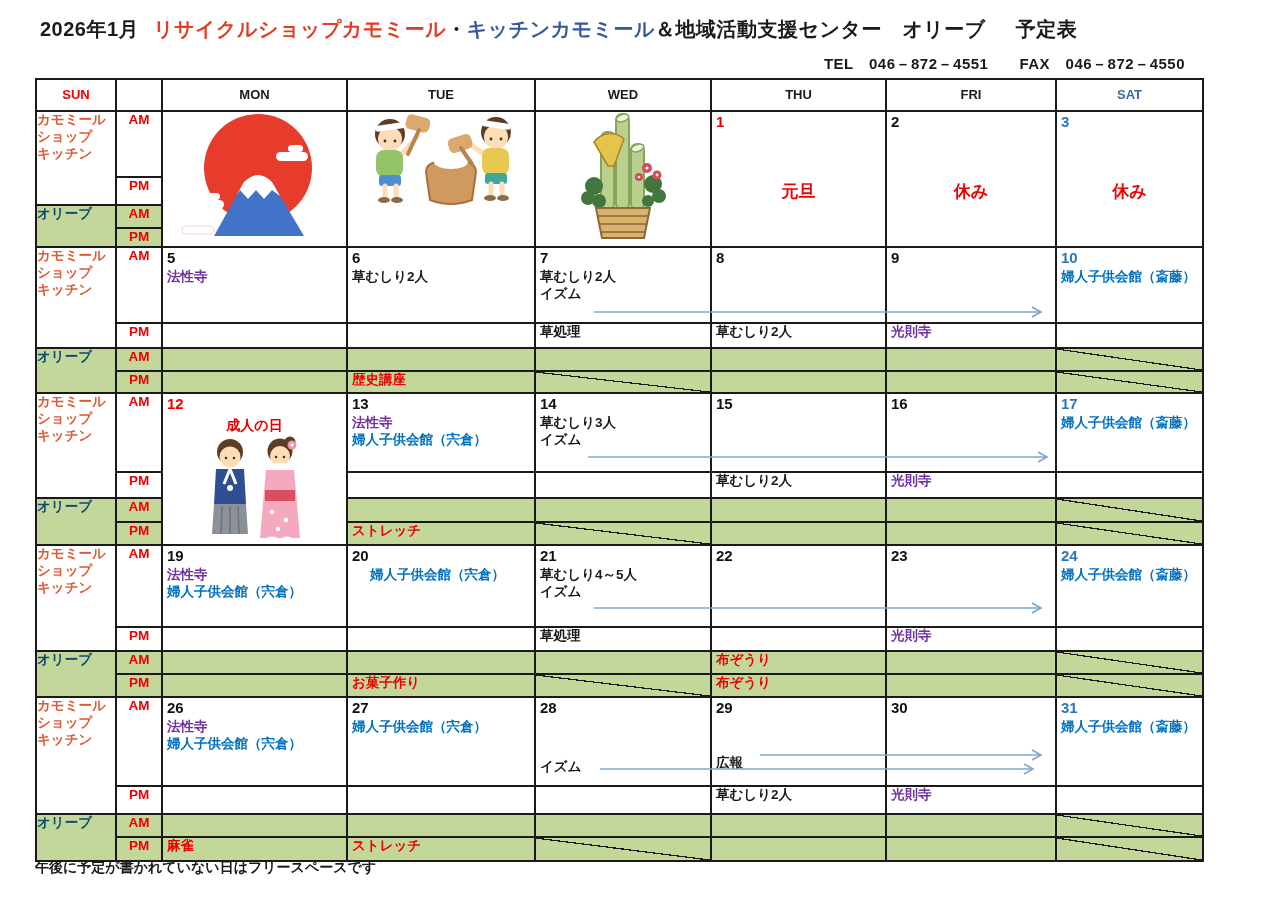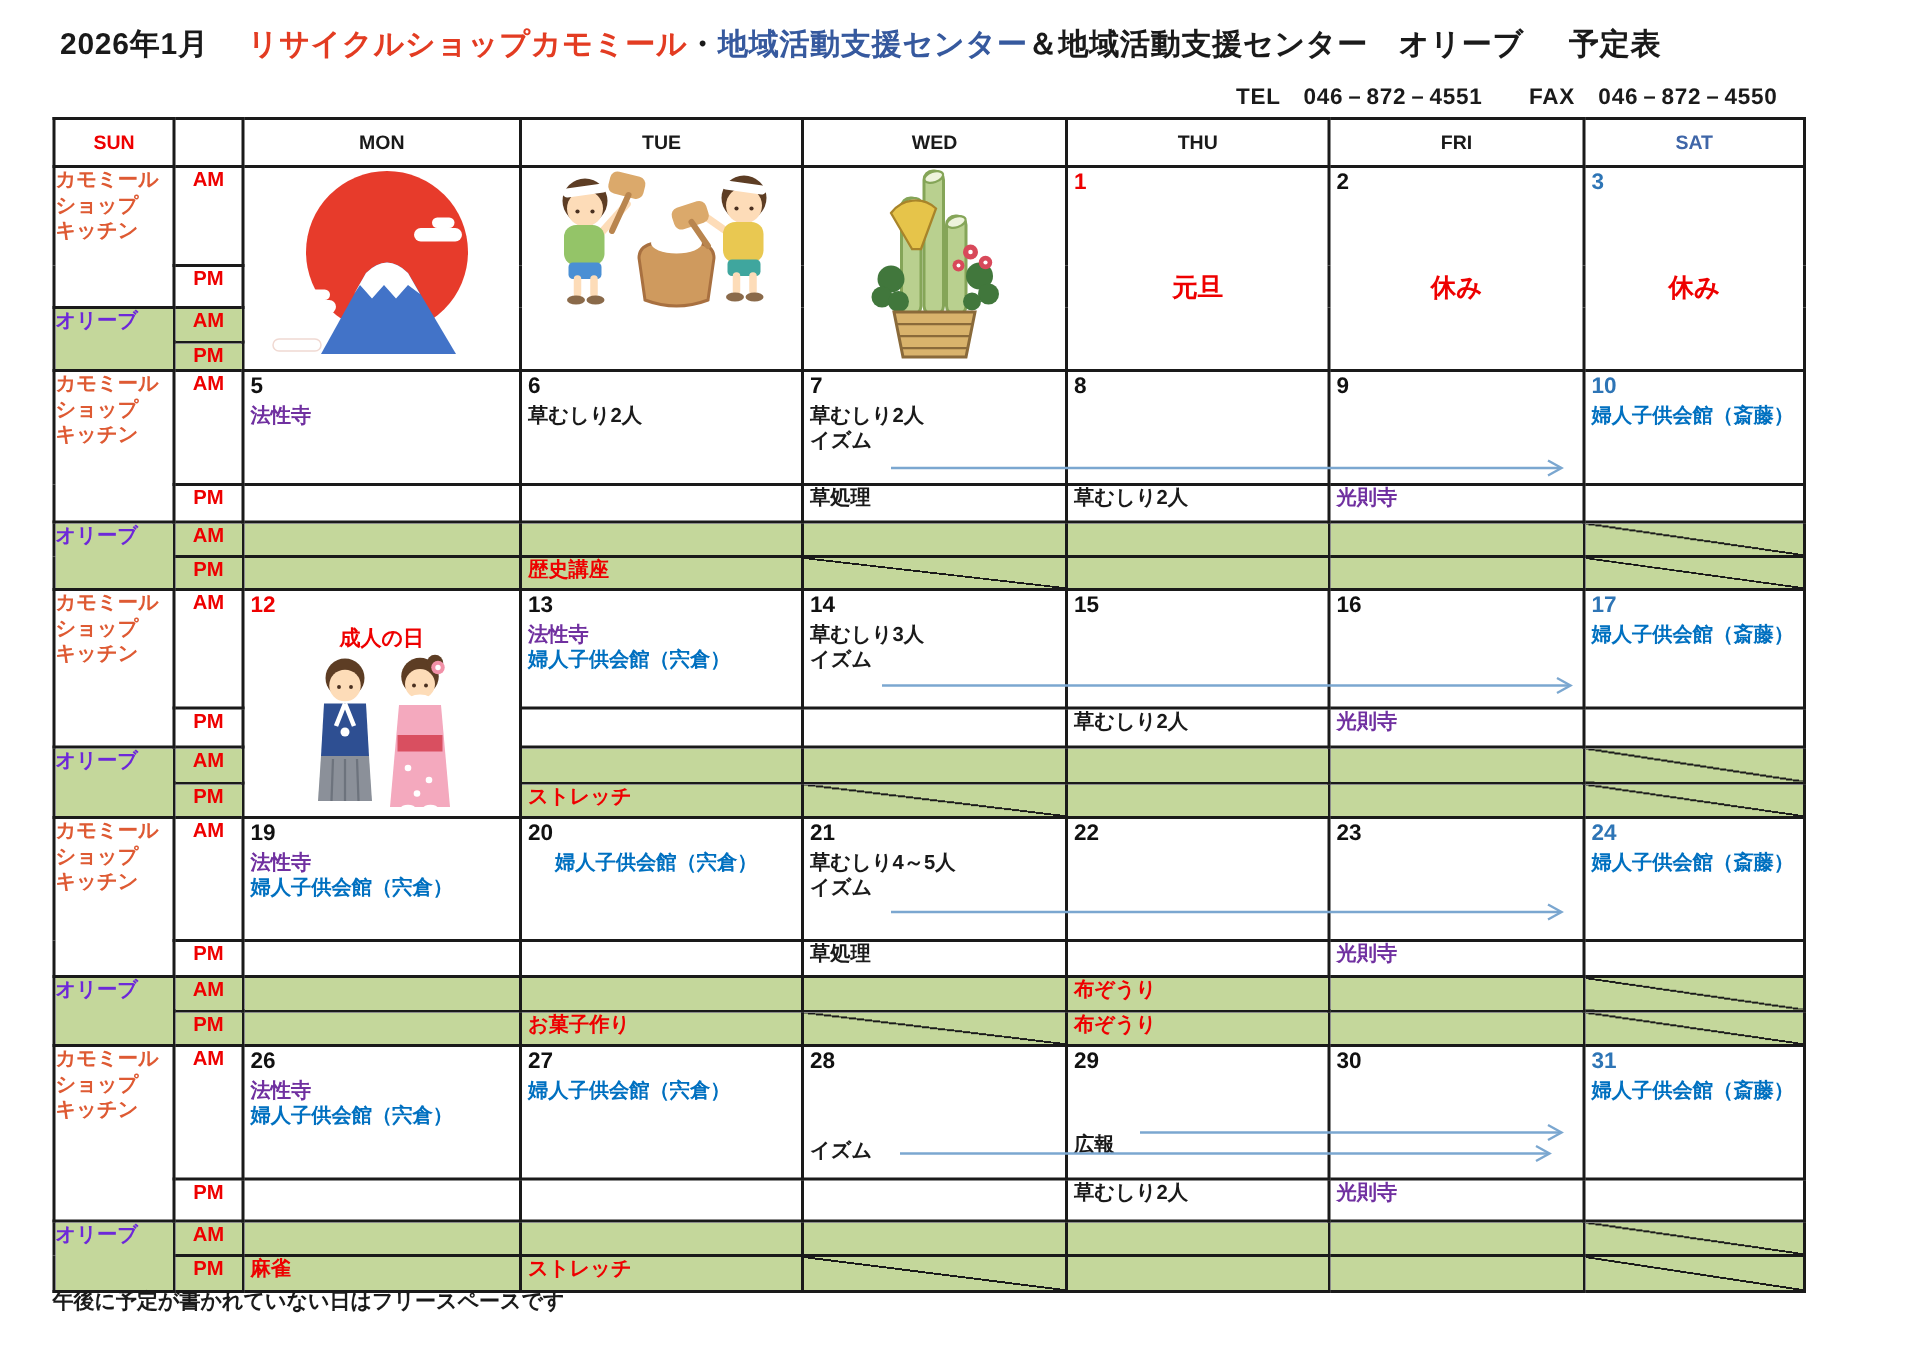--- a/index.html
+++ b/index.html
@@ -1,28 +1,28 @@
 <!DOCTYPE html>
 <html><head>
 <meta charset="utf-8">
 <style>
   html,body{margin:0;padding:0;background:#fff;}
   body{width:1280px;height:905px;position:relative;font-family:"Liberation Sans",sans-serif;color:#1a1a1a;}
   .title{position:absolute;left:40px;top:16px;font-size:20px;font-weight:bold;white-space:nowrap;letter-spacing:.5px;}
-  .title .t-red{color:#e33c22;margin-left:26px;}
+  .title .t-red{color:#e33c22;margin-left:14px;}
   .title .t-blue{color:#36599e;}
   .title .t-suffix{margin-left:30px;}
   .contact{position:absolute;left:35px;top:55px;width:1150px;text-align:right;font-size:15px;font-weight:bold;letter-spacing:.5px;}
   table.cal{position:absolute;left:35px;top:78px;border-collapse:collapse;table-layout:fixed;background:#fff;}
   .cal th,.cal td{border:2px solid #1a1a1a;padding:0;vertical-align:top;position:relative;font-size:13.5px;font-weight:600;line-height:1.25;}
   .cal th{height:30px;text-align:center;vertical-align:middle;font-size:13px;}
   .h-sun{color:#ee0000;}
   .h-sat{color:#3f66a8;}
   .camlabel{color:#de5a33;vertical-align:middle;padding-left:5px;font-size:13px;border-radius:18px;}
-  .olabel{background:#c4d79b;vertical-align:middle;padding-left:4px;font-size:13px;color:#6d28d9;}
+  .olabel{background:#c4d79b;vertical-align:middle;padding-left:4px;font-size:13px;color:#0c4a6e;}
   .ampm{text-align:center;vertical-align:middle;color:#ee0000;font-size:13px;}
   .green{background:#c4d79b;}
   .diag{background-image:linear-gradient(to bottom left,transparent 48.7%,#1a1a1a 48.7%,#1a1a1a 51.6%,transparent 51.6%);}
   .date{font-size:15px;font-weight:600;padding:1px 0 1px 4px;color:#111;}
   .date.red{color:#ee0000;}
   .date.blue{color:#2e75b6;}
   .ln{padding:0 2px 0 4px;}
   .purple{color:#7030a0;}
   .blue{color:#0070c0;}
   .red{color:#ee0000;}
@@ -33,21 +33,21 @@
   .imgcell{vertical-align:middle;text-align:center;}
   .mt40{margin-top:40px;}
   .mt36{margin-top:36px;}
   .footer{position:absolute;left:35px;top:859px;width:1150px;padding-right:14px;font-size:14px;font-weight:600;}
   svg{display:inline-block;}
 </style>
 </head>
 <body>
 
 <div class="title">
-  <span>2026年1月</span><span class="t-red">リサイクルショップカモミール</span><span>・</span><span class="t-blue">地域活動支援センター</span><span>＆地域活動支援センター　オリーブ</span><span class="t-suffix">予定表</span>
+  <span>2026年1月</span><span class="t-red">リサイクルショップカモミール</span><span>・</span><span class="t-blue">キッチンカモミール</span><span>＆地域活動支援センター　オリーブ</span><span class="t-suffix">予定表</span>
 </div>
 
 <div class="contact">TEL　046－872－4551　　FAX　046－872－4550</div>
 
 <table class="cal">
 <colgroup>
   <col style="width:80px">
       <col style="width:46px">
       <col style="width:185px">
       <col style="width:180px">

